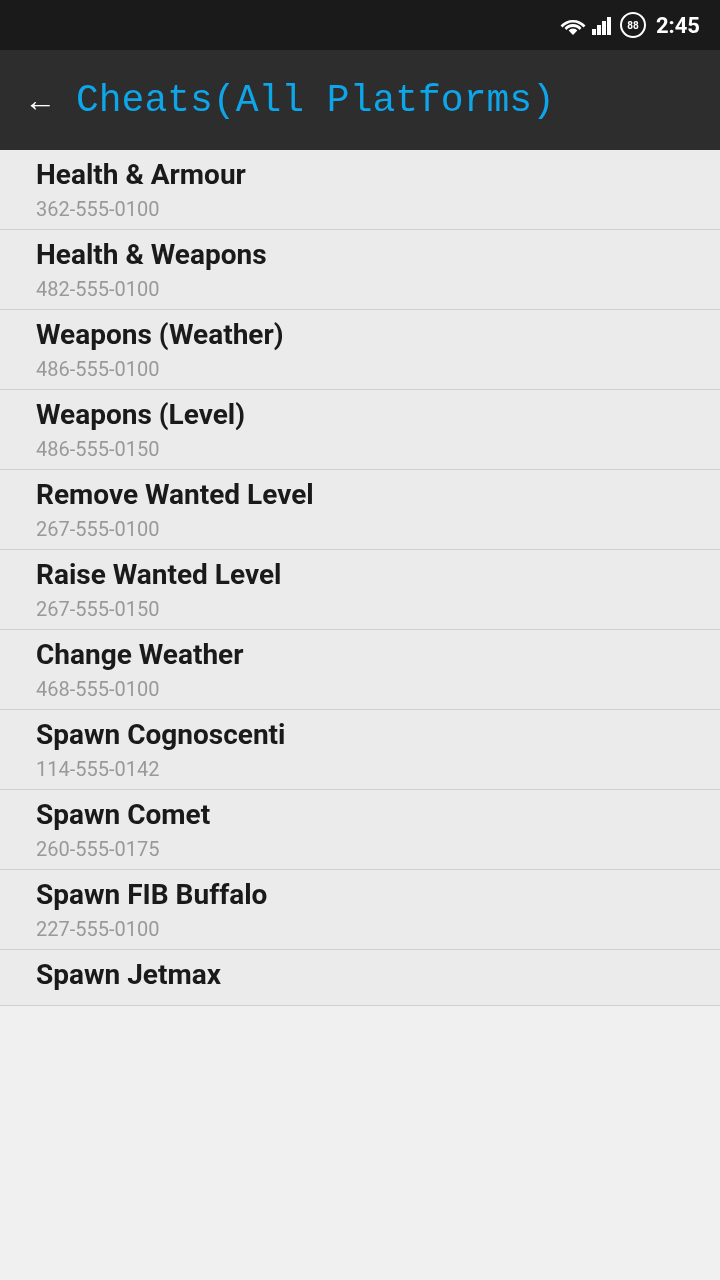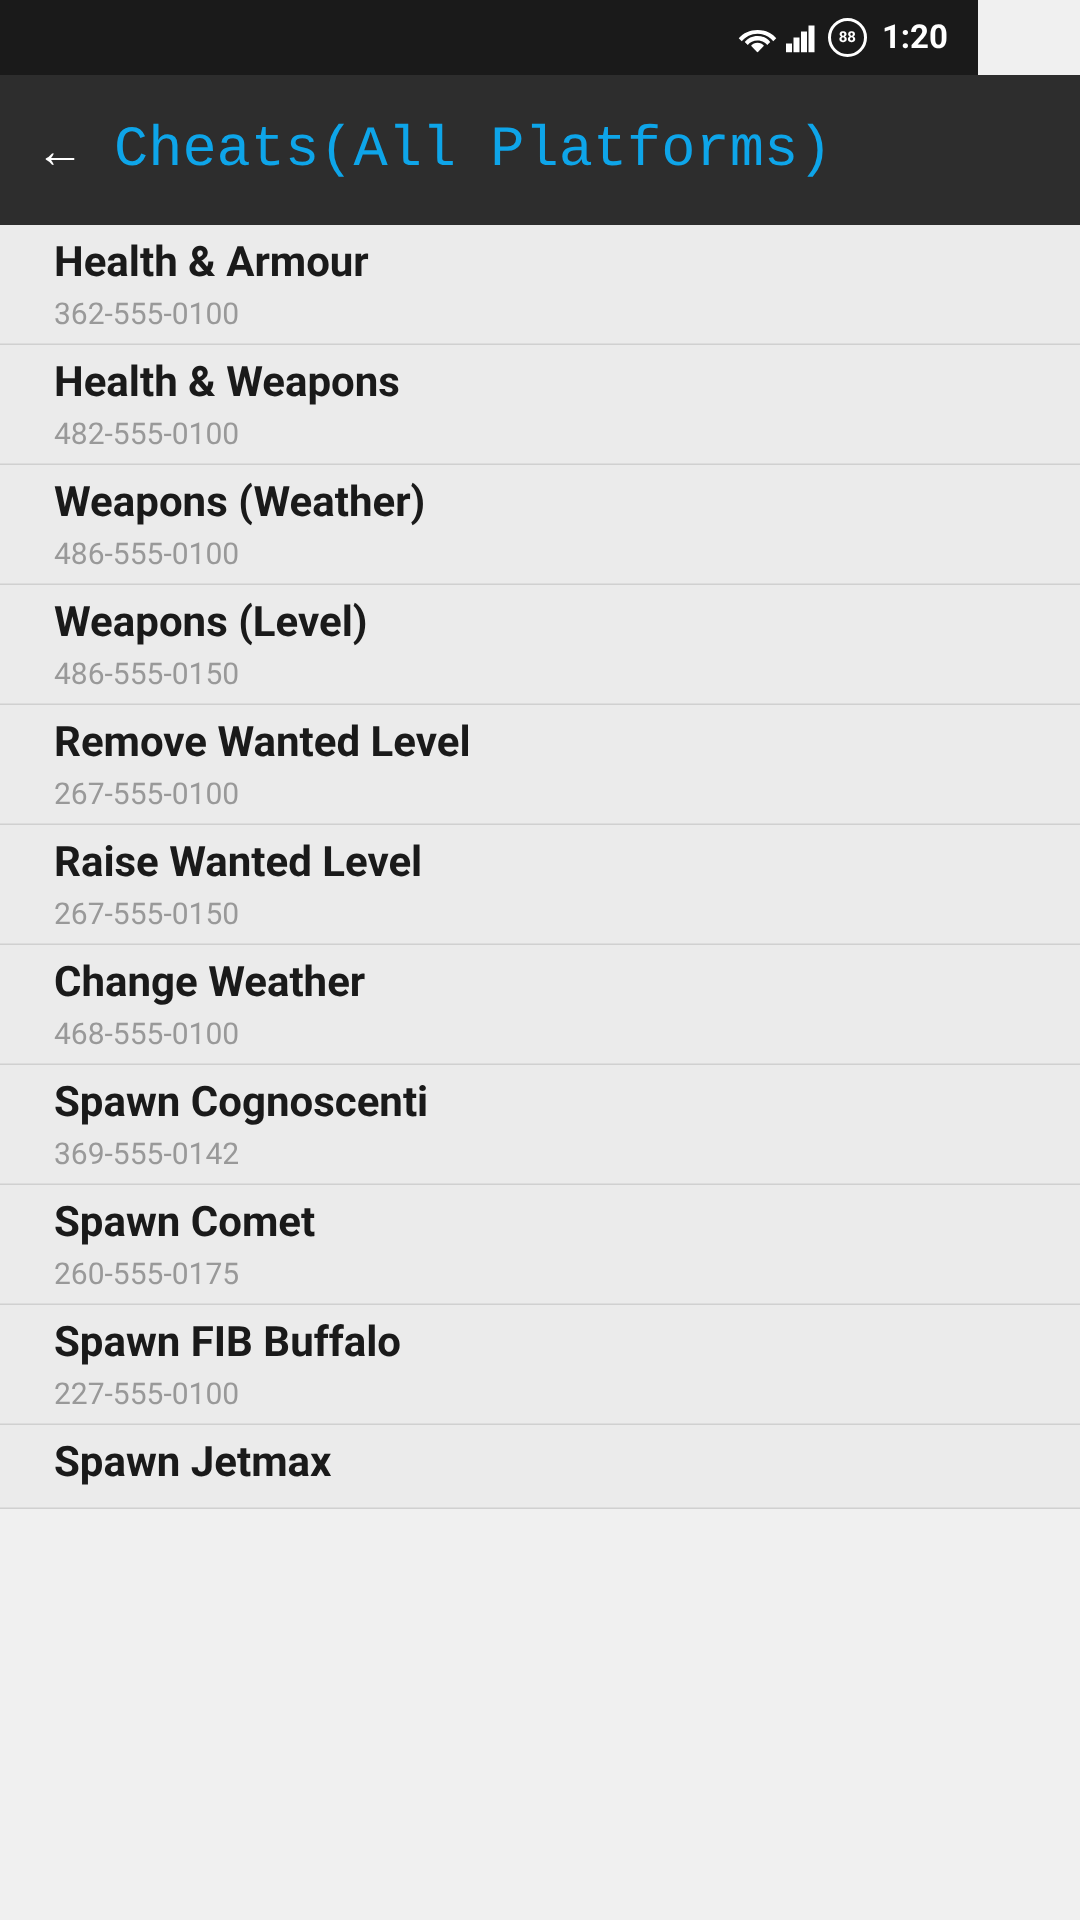--- a/index.html
+++ b/index.html
@@ -7,21 +7,21 @@
 
     body {
       width: 720px;
       min-height: 1280px;
       background: #f0f0f0;
       font-family: 'Roboto', Arial, sans-serif;
     }
 
     
     .status-bar {
-      width: 652px;
+      width: 720px;
       height: 50px;
       background: #1a1a1a;
       display: flex;
       align-items: center;
       justify-content: flex-end;
       padding-right: 20px;
       gap: 8px;
     }
 
     .status-icons {
@@ -115,21 +115,21 @@
       <rect x="0" y="14" width="4" height="6"></rect>
       <rect x="5" y="10" width="4" height="10"></rect>
       <rect x="10" y="6" width="4" height="14"></rect>
       <rect x="15" y="2" width="4" height="18"></rect>
     </svg>
 
     <div class="battery-circle">
       <span>88</span>
     </div>
 
-    <span class="status-time">1:20</span>
+    <span class="status-time">2:45</span>
   </div>
 </div>
 
 <div class="app-bar">
   <span class="back-arrow">←</span>
   <span class="app-title">Cheats(All Platforms)</span>
 </div>
 
 <div class="list-container">
 <div class="list-item">
@@ -155,21 +155,21 @@
     <div class="list-item">
       <div class="item-title">Raise Wanted Level</div>
       <div class="item-subtitle">267-555-0150</div>
     </div>
     <div class="list-item">
       <div class="item-title">Change Weather</div>
       <div class="item-subtitle">468-555-0100</div>
     </div>
     <div class="list-item">
       <div class="item-title">Spawn Cognoscenti</div>
-      <div class="item-subtitle">369-555-0142</div>
+      <div class="item-subtitle">114-555-0142</div>
     </div>
     <div class="list-item">
       <div class="item-title">Spawn Comet</div>
       <div class="item-subtitle">260-555-0175</div>
     </div>
     <div class="list-item">
       <div class="item-title">Spawn FIB Buffalo</div>
       <div class="item-subtitle">227-555-0100</div>
     </div>
     <div class="list-item">

